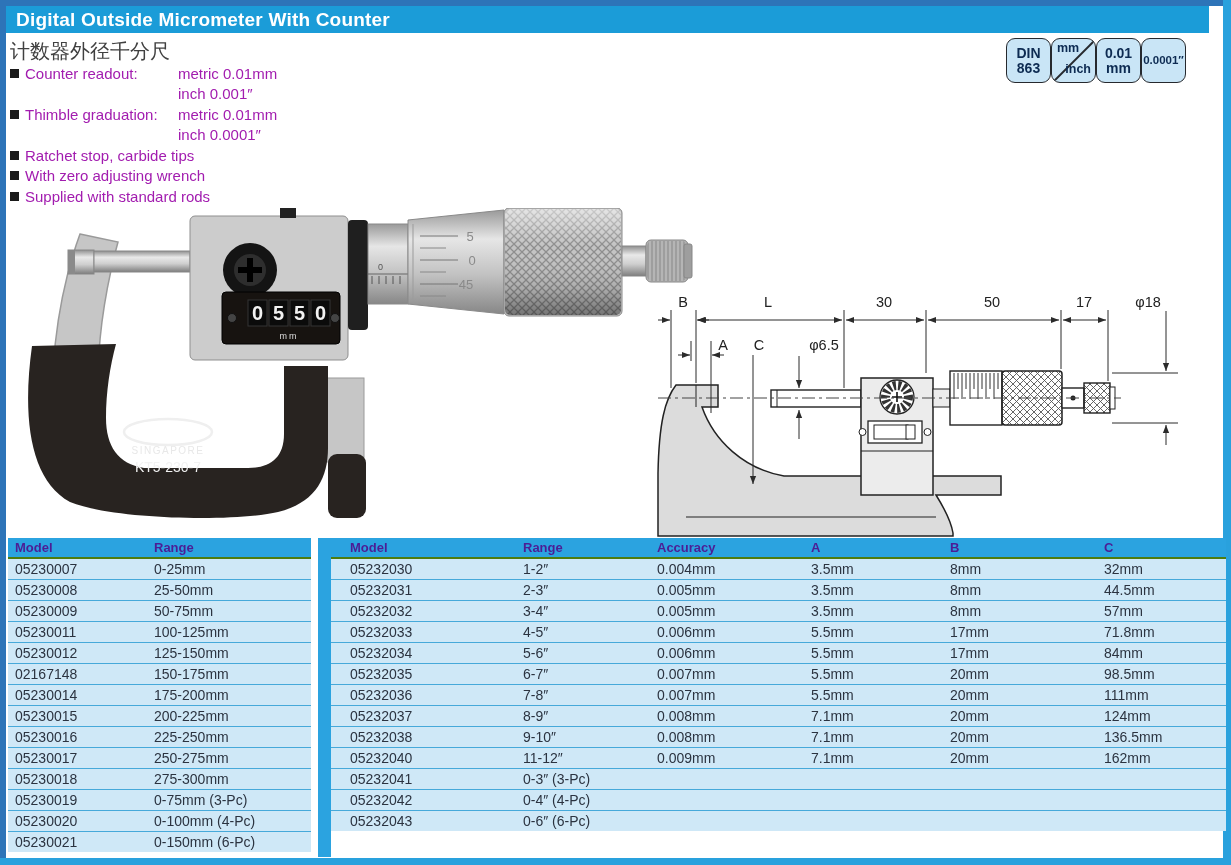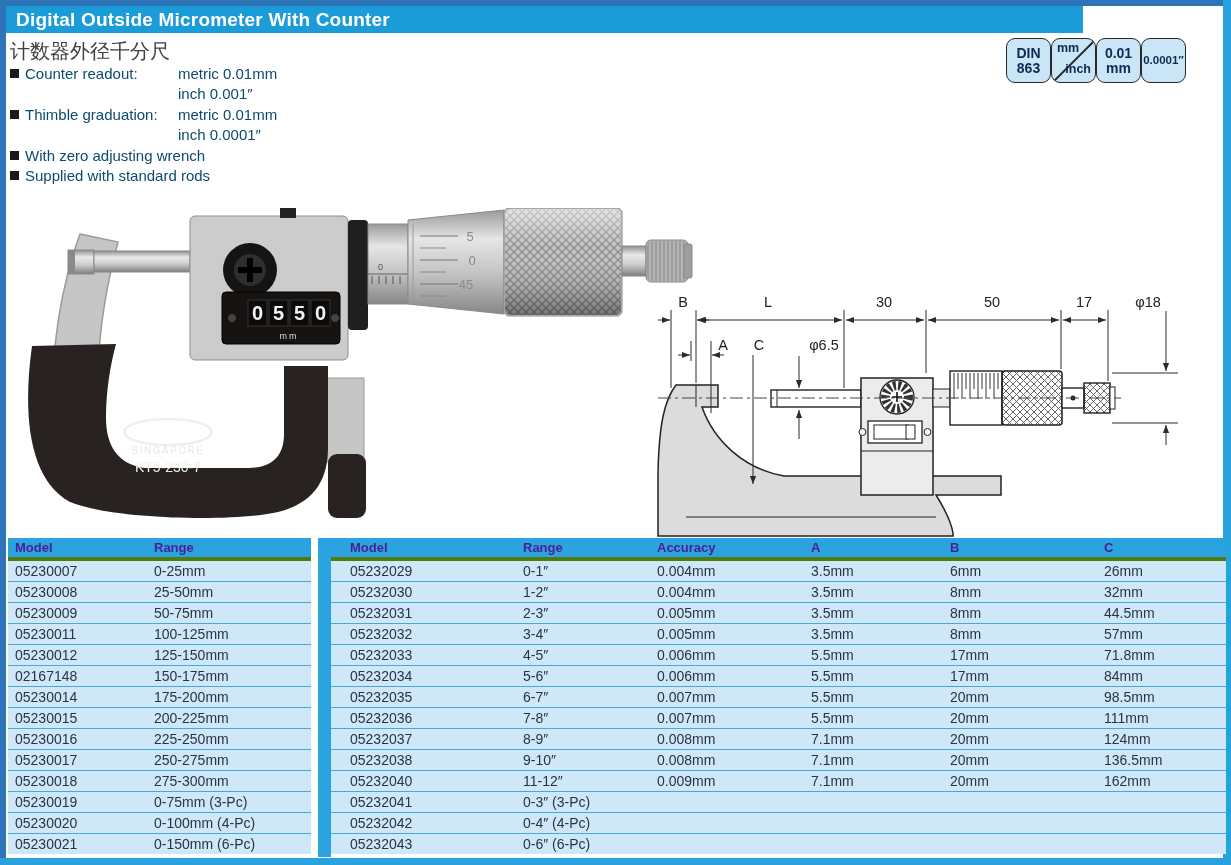--- a/index.html
+++ b/index.html
@@ -5,26 +5,26 @@
   html,body{margin:0;padding:0;}
   body{width:1231px;height:865px;position:relative;background:#ffffff;
        font-family:"Liberation Sans", sans-serif;overflow:hidden;}
   .page{position:absolute;inset:0;background:#fff;}
   
   .frame-top{position:absolute;left:0;top:0;width:1231px;height:6px;background:#2d74b8;}
   .frame-left{position:absolute;left:0;top:0;width:6px;height:865px;background:#2d74b8;}
   .frame-right{position:absolute;right:0;top:0;width:8px;height:865px;background:#29a1dd;}
   .frame-bottom{position:absolute;left:0;bottom:0;width:1231px;height:7px;background:#29a1dd;}
   
-  .header-bar{position:absolute;left:6px;top:6px;width:1077px;height:27px;background:#1b9cd8;
+  .header-bar{position:absolute;left:6px;top:6px;width:1203px;height:27px;background:#1b9cd8;
               display:flex;align-items:center;}
   .header-bar .title{color:#fff;font-size:19px;font-weight:bold;padding-left:10px;letter-spacing:.2px;}
   .subtitle-cn{position:absolute;left:10px;top:38px;font-size:20px;color:#404040;}
   
-  .specs{position:absolute;left:10px;top:63px;font-size:15px;color:#0c4a6e;}
+  .specs{position:absolute;left:10px;top:63px;font-size:15px;color:#a21caf;}
   .spec-row{display:flex;align-items:center;height:20.5px;}
   .bullet{display:inline-block;width:9px;height:9px;background:#1a1a1a;margin-right:6px;flex:none;}
   .bullet.hidden{visibility:hidden;}
   .spec-label{width:153px;flex:none;}
   .spec-label.wide{width:auto;}
   
   .badges{position:absolute;left:1006px;top:38px;display:flex;}
   .badge{width:43px;height:43px;background:#c9e5f6;border:1.6px solid #26292e;border-radius:9px;
          color:#0d2b52;font-weight:bold;font-size:14px;line-height:1.04;
          display:flex;flex-direction:column;align-items:center;justify-content:center;position:relative;overflow:hidden;}
@@ -33,21 +33,21 @@
   .badge .br{position:absolute;bottom:6px;right:4px;font-size:12.5px;font-weight:bold;}
   .badge .diag{position:absolute;left:-8px;top:20.5px;width:60px;height:1.6px;background:#26292e;
                transform:rotate(-45deg);}
   
   .tbl{position:absolute;top:538px;}
   table{border-collapse:collapse;table-layout:fixed;width:100%;font-size:14px;color:#2b3340;}
   thead th{background:#2ba3e0;color:#4c1d95;text-align:left;font-weight:600;height:19px;
            padding:0 0 0 7px;font-size:13px;overflow:hidden;white-space:nowrap;}
   tbody td{height:20px;padding:0 0 0 7px;background:#cfe8f7;border-top:1px solid #46a9da;
            overflow:hidden;white-space:nowrap;}
-  tbody tr:first-child td{border-top:4px solid #4d7c0f;}
+  tbody tr:first-child td{border-top:2px solid #4d7c0f;}
   .tbl-metric{left:8px;width:303px;}
   .tbl-metric th:nth-child(1){width:132px;}
   .tbl-inch{left:331px;width:895px;}
   .tbl-inch th,.tbl-inch td{padding-left:19px;}
   .tbl-inch th:nth-child(1){width:154px;}
   .tbl-inch th:nth-child(2){width:115px;}
   .tbl-inch th:nth-child(3){width:135px;}
   .tbl-inch th:nth-child(4){width:120px;}
   .tbl-inch th:nth-child(5){width:135px;}
   .tbl-inch th:nth-child(6){width:115px;}
@@ -81,20 +81,24 @@
     </div>
     <div class="spec-row">
       <span class="bullet"></span>
       <span class="spec-label">Thimble graduation:</span>
       <span>metric 0.01mm</span>
     </div>
     <div class="spec-row">
       <span class="bullet hidden"></span>
       <span class="spec-label"></span>
       <span>inch 0.0001″</span>
+    </div>
+    <div class="spec-row">
+      <span class="bullet"></span>
+      <span class="spec-label wide">Ratchet stop, carbide tips</span>
     </div>
     <div class="spec-row">
       <span class="bullet"></span>
       <span class="spec-label wide">With zero adjusting wrench</span>
     </div>
     <div class="spec-row">
       <span class="bullet"></span>
       <span class="spec-label wide">Supplied with standard rods</span>
     </div>
   </div>
@@ -384,29 +388,20 @@
             <th>Range</th>
             <th>Accuracy</th>
             <th>A</th>
             <th>B</th>
             <th>C</th>
             <th>L</th>
           </tr>
         </thead>
       <tbody>
           <tr>
-            <td>05232029</td>
-            <td>0-1″</td>
-            <td>0.004mm</td>
-            <td>3.5mm</td>
-            <td>6mm</td>
-            <td>26mm</td>
-            <td>32mm</td>
-          </tr>
-          <tr>
             <td>05232030</td>
             <td>1-2″</td>
             <td>0.004mm</td>
             <td>3.5mm</td>
             <td>8mm</td>
             <td>32mm</td>
             <td>57mm</td>
           </tr>
           <tr>
             <td>05232031</td>

